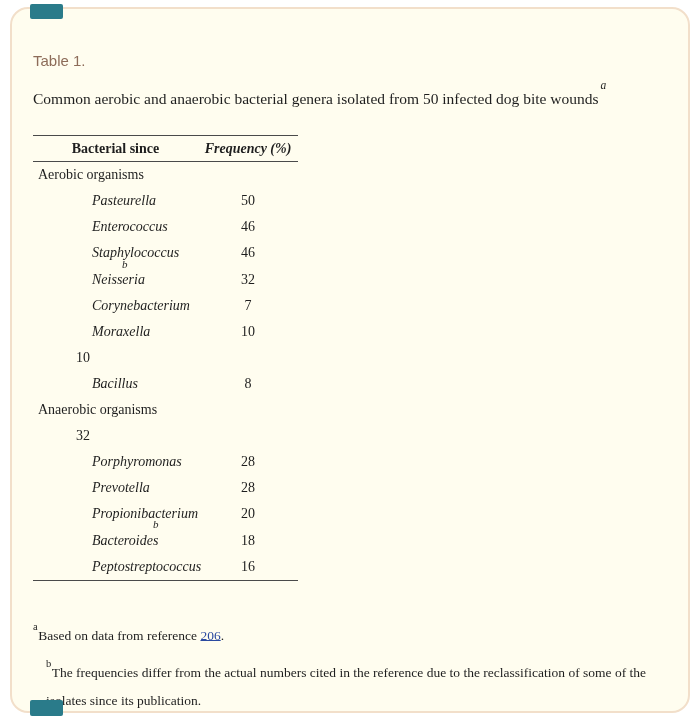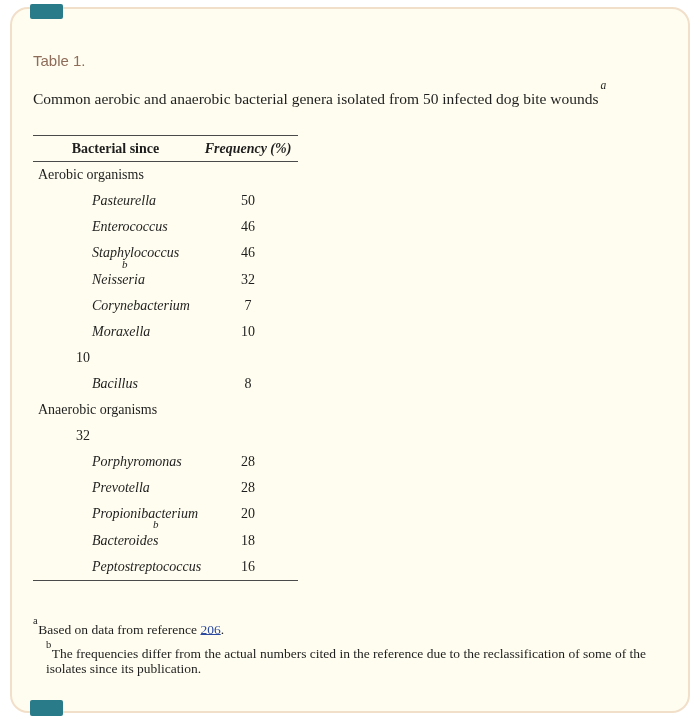--- a/index.html
+++ b/index.html
@@ -51,21 +51,21 @@
 
   .row { height:26.1px; display:flex; align-items:center; position:relative; }
   .section-row { padding-left:5px; }
   .cell-genus { width:165px; padding-left:59px; }
   .genus { font-style:italic; }
   .cell-val { width:100px; text-align:center; }
   .sup-b {
     position:absolute; top:-8px; font-style:italic; font-size:11px; line-height:11px;
   }
 
-  .footnotes { margin-top:36px; width:616px; font-size:13.5px; line-height:15px; }
+  .footnotes { margin-top:36px; width:616px; font-size:13.5px; line-height:28px; }
   .footnote + .footnote { margin-top:5px;margin-left:13px; }
   .footnote sup { font-size:10.5px; position:relative; top:-4px; margin-right:0.5px; }
   .ref-link { color:var(--link,#2b4aa0); text-decoration:underline; cursor:pointer; }
 </style>
 </head>
 <body>
 
 <div class="edge-mark top"></div>
 <div class="edge-mark bottom"></div>
 

